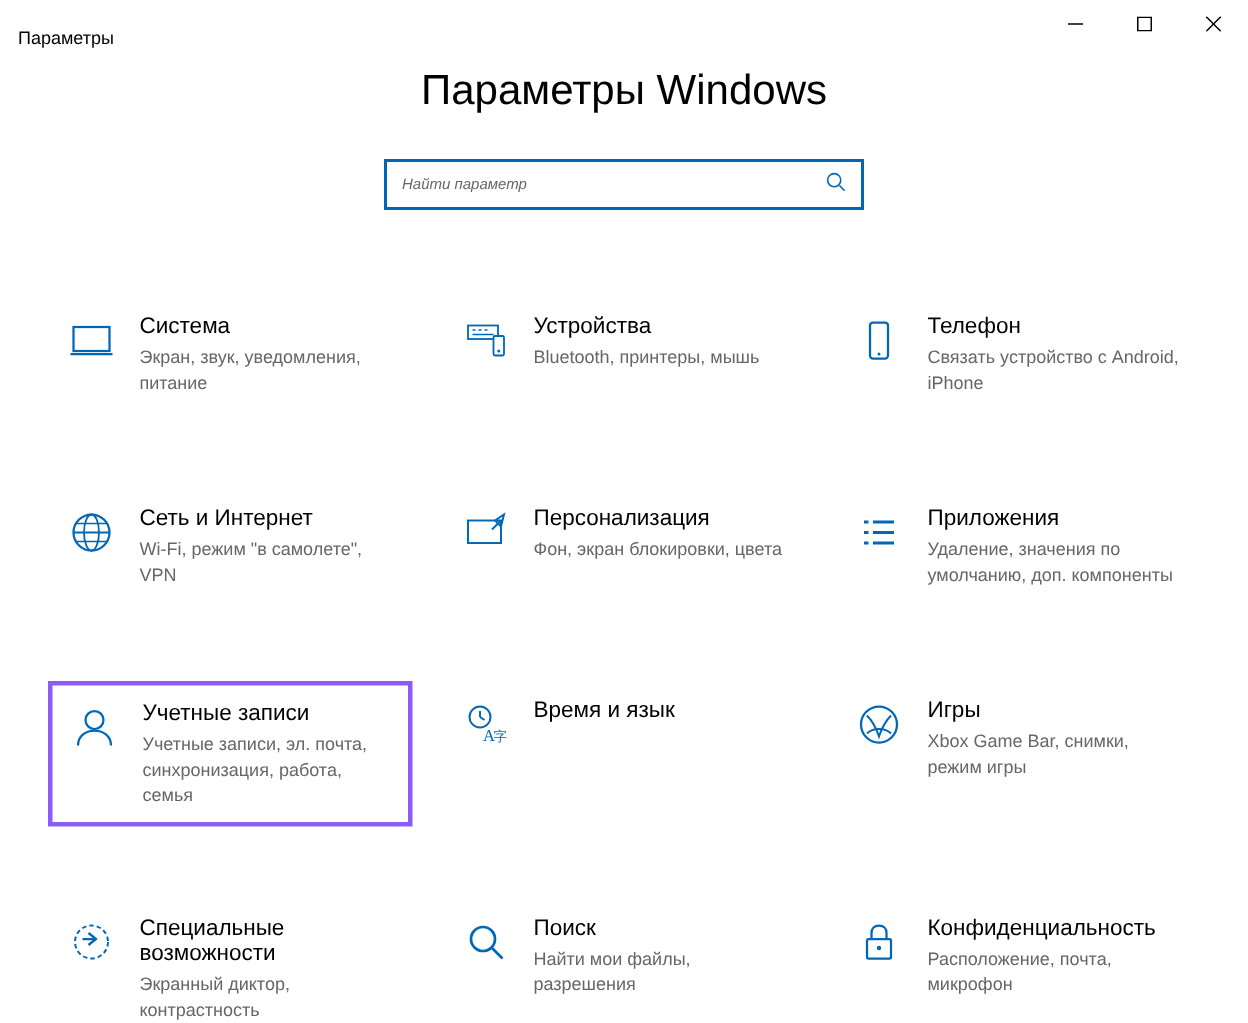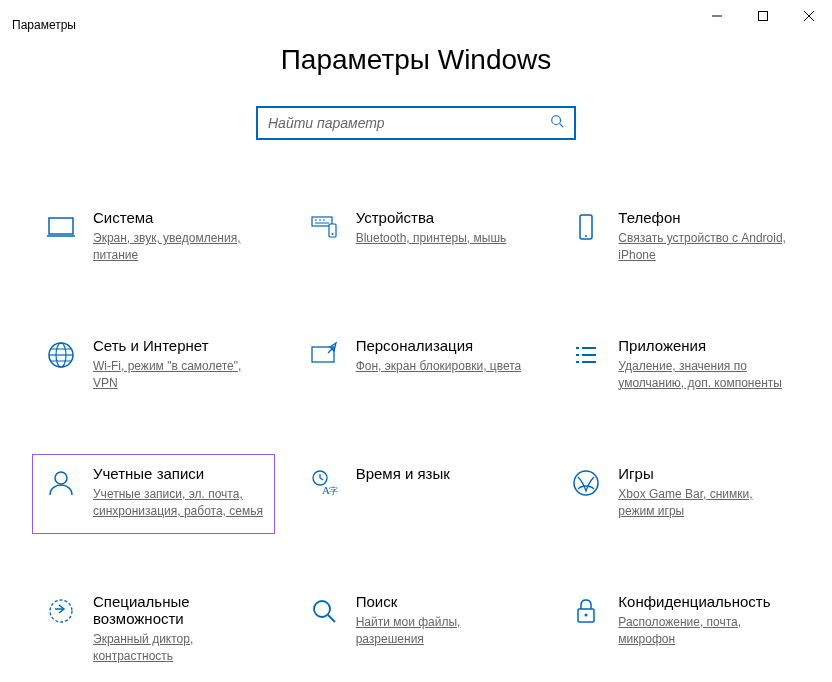--- a/index.html
+++ b/index.html
@@ -53,21 +53,21 @@
       border: 2px solid #0067b8;
       display: flex;
       align-items: center;
       padding: 0 10px;
       position: relative;
     }
     .search-input {
       flex: 1;
       border: none;
       outline: none;
-      font-size: 14px;
+      font-size: 10px;
       font-style: italic;
       color: #a21caf;
       background: transparent;
     }
     .search-input::placeholder { color: #666; font-style: italic; }
     .search-icon-right {
       color: #0067b8;
     }
     .grid {
       margin-top: 58px;
@@ -79,21 +79,21 @@
     }
     .tile {
       display: flex;
       align-items: flex-start;
       padding: 10px 8px;
       border: 1px solid transparent;
       cursor: default;
       min-height: 80px;
     }
     .tile.hovered {
-      border: 1px solid #8b5cf6;
+      border: 3px solid #8b5cf6;
     }
     .tile-icon {
       width: 40px;
       flex-shrink: 0;
       display: flex;
       justify-content: center;
       padding-top: 2px;
     }
     .tile-icon svg { color: #0067b8; }
     .tile-text {
@@ -102,21 +102,20 @@
     }
     .tile-title {
       font-size: 15px;
       color: #000;
       margin-bottom: 4px;
     }
     .tile-desc {
       font-size: 12px;
       color: #666;
       line-height: 1.4;
-      text-decoration: underline;
     }
   </style>
 </head>
 <body>
 
 <div class="titlebar">
   <span class="titlebar-title">Параметры</span>
   <div class="window-controls">
     <div class="window-btn">
       <svg width="10" height="10" viewBox="0 0 10 10">

